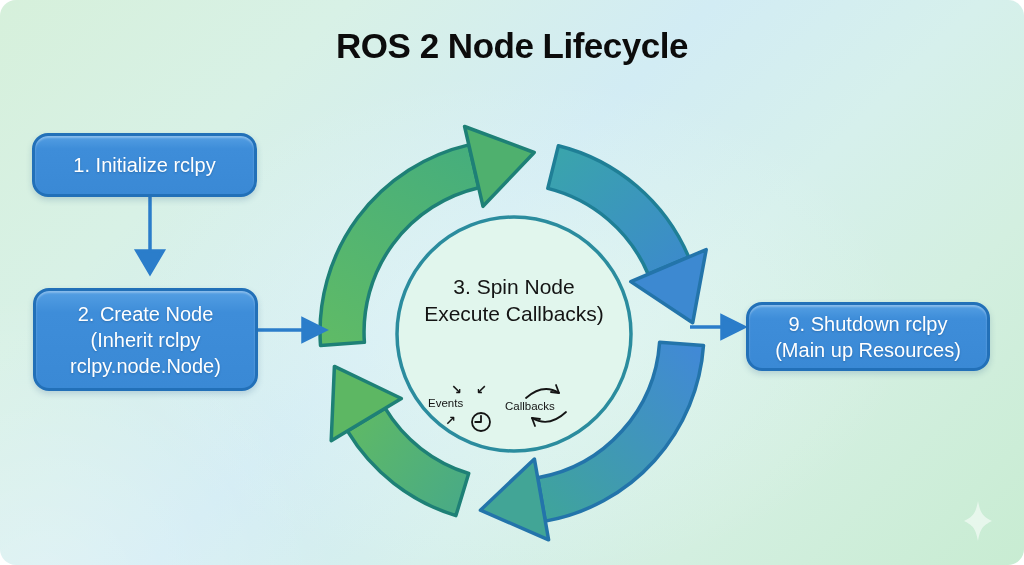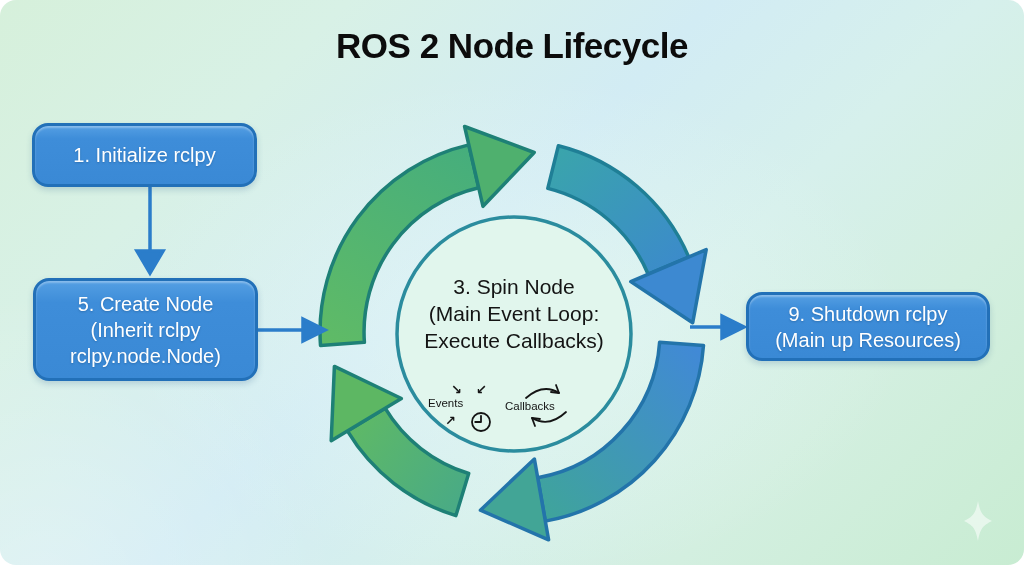--- a/index.html
+++ b/index.html
@@ -18,20 +18,21 @@
     font-size:35px; font-weight:700; color:#0c0c0c; letter-spacing:-0.5px;
   }
   .node {
     position:absolute;
     background:linear-gradient(180deg,#549fe3 0%,#3e8dd9 22%,#3a89d5 100%);
     border:3px solid #2270b8; border-radius:16px;
     color:#ffffff; font-size:20px; line-height:26px; text-align:center;
     display:flex; flex-direction:column; align-items:center; justify-content:center;
     text-shadow:0 1px 2px rgba(18,62,110,0.35);
     box-shadow:0 3px 6px rgba(30,80,130,0.20), inset 0 2px 2px rgba(255,255,255,0.30);
+    margin-top:10px;
   }
   .node-1 { left:32px; top:123px; width:225px; height:64px; }
   .node-2 { left:33px; top:278px; width:225px; height:103px; }
   .node-4 { left:746px; top:292px; width:244px; height:69px; }
   .diagram-svg { position:absolute; left:0; top:0; }
   .circle-text {
     position:absolute; left:389px; top:273px; width:250px; text-align:center;
     font-size:21px; line-height:27px; color:#141414;
   }
   .mini-group { position:absolute; width:60px; height:52px; color:#141414; }
@@ -95,33 +96,32 @@
     <path fill="rgba(255,255,255,0.55)" d="M978,501 C980.5,514 983,516.5 992,521 C983,525.5 980.5,528 978,541 C975.5,528 973,525.5 964,521 C973,516.5 975.5,514 978,501 Z"></path>
   </svg>
 
   <div class="page-title">ROS 2 Node Lifecycle</div>
 
   <div class="node node-1">
     <div>1. Initialize rclpy</div>
   </div>
 
   <div class="node node-2">
-    <div>5. Create Node</div>
+    <div>2. Create Node</div>
     <div>(Inherit rclpy</div>
     <div>rclpy.node.Node)</div>
   </div>
 
   <div class="node node-4">
     <div>9. Shutdown rclpy</div>
     <div>(Main up Resources)</div>
   </div>
 
   <div class="circle-text">
     <div>3. Spin Node</div>
-    <div>(Main Event Loop:</div>
     <div>Execute Callbacks)</div>
   </div>
 
   <div class="mini-group events-group">
     <span class="glyph" style="left:9px; top:0;">↘</span>
     <span class="glyph" style="left:34px; top:0;">↙</span>
     <div class="mini-label">Events</div>
     <span class="glyph" style="left:3px; top:31px;">↗</span>
     <svg class="mini-svg" style="left:28px; top:28px;" width="22" height="22" viewBox="0 0 22 22">
       <circle cx="11" cy="11" r="9" fill="none" stroke="#141414" stroke-width="1.8"></circle>

